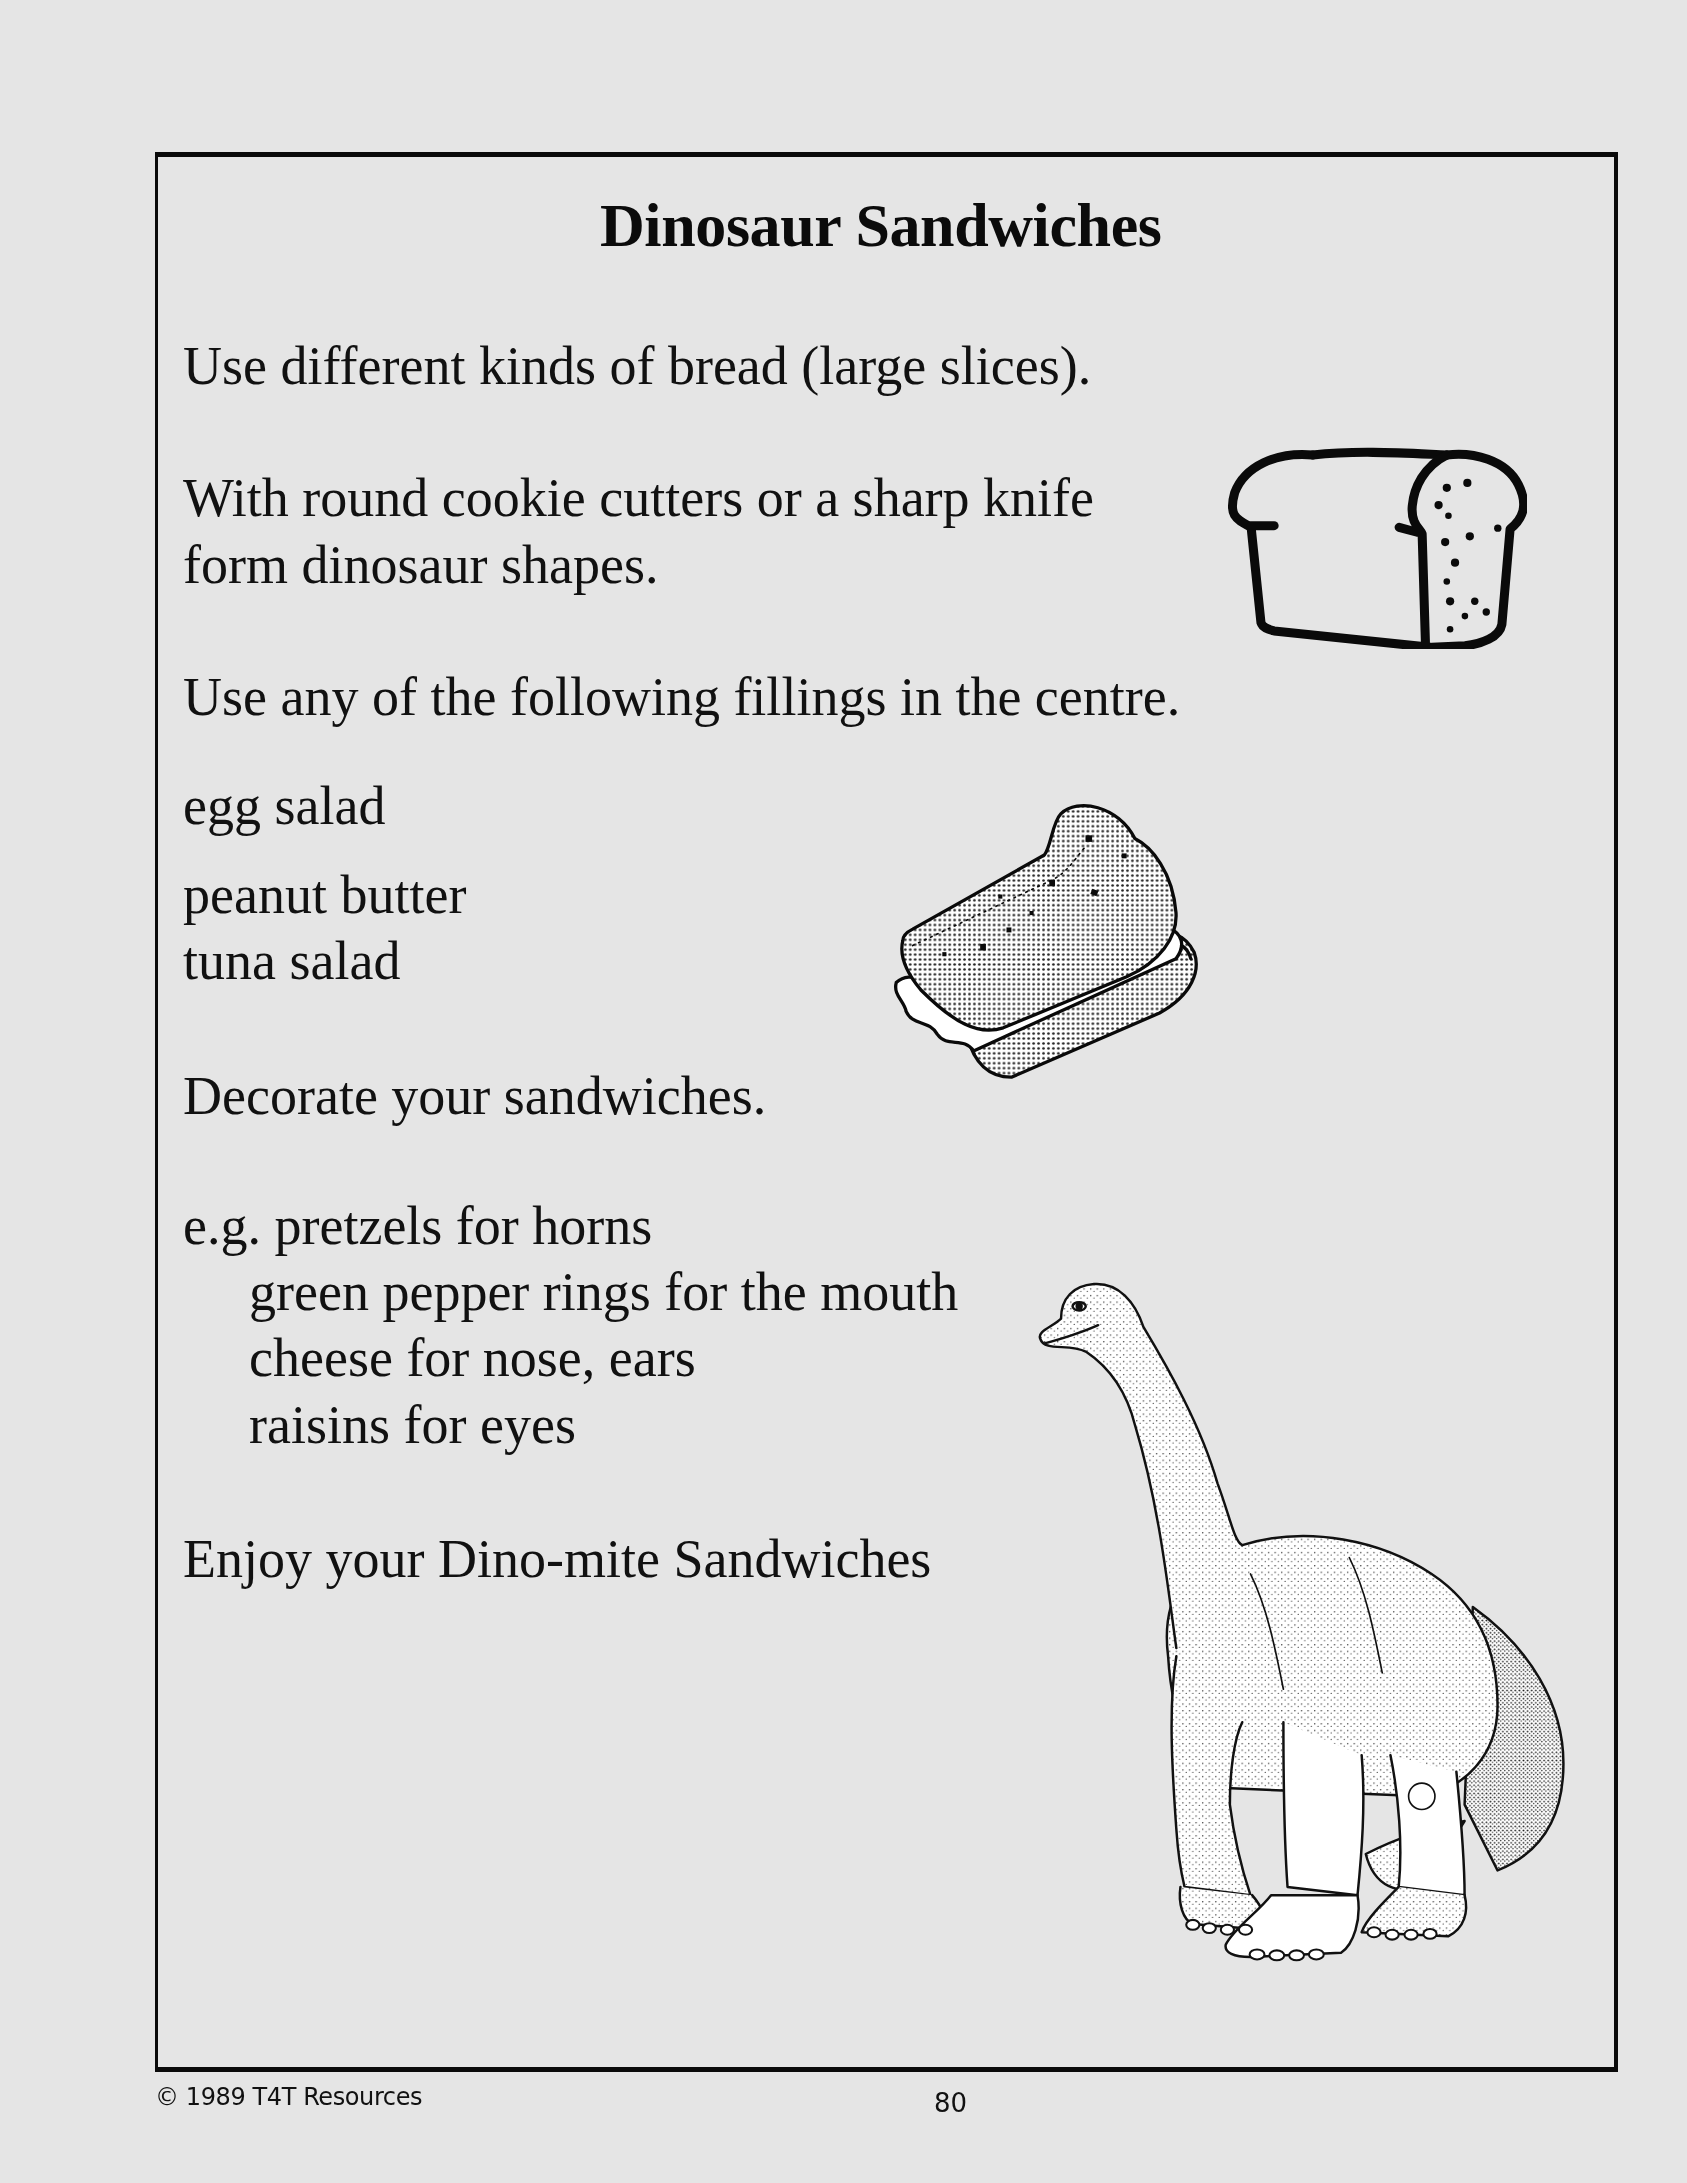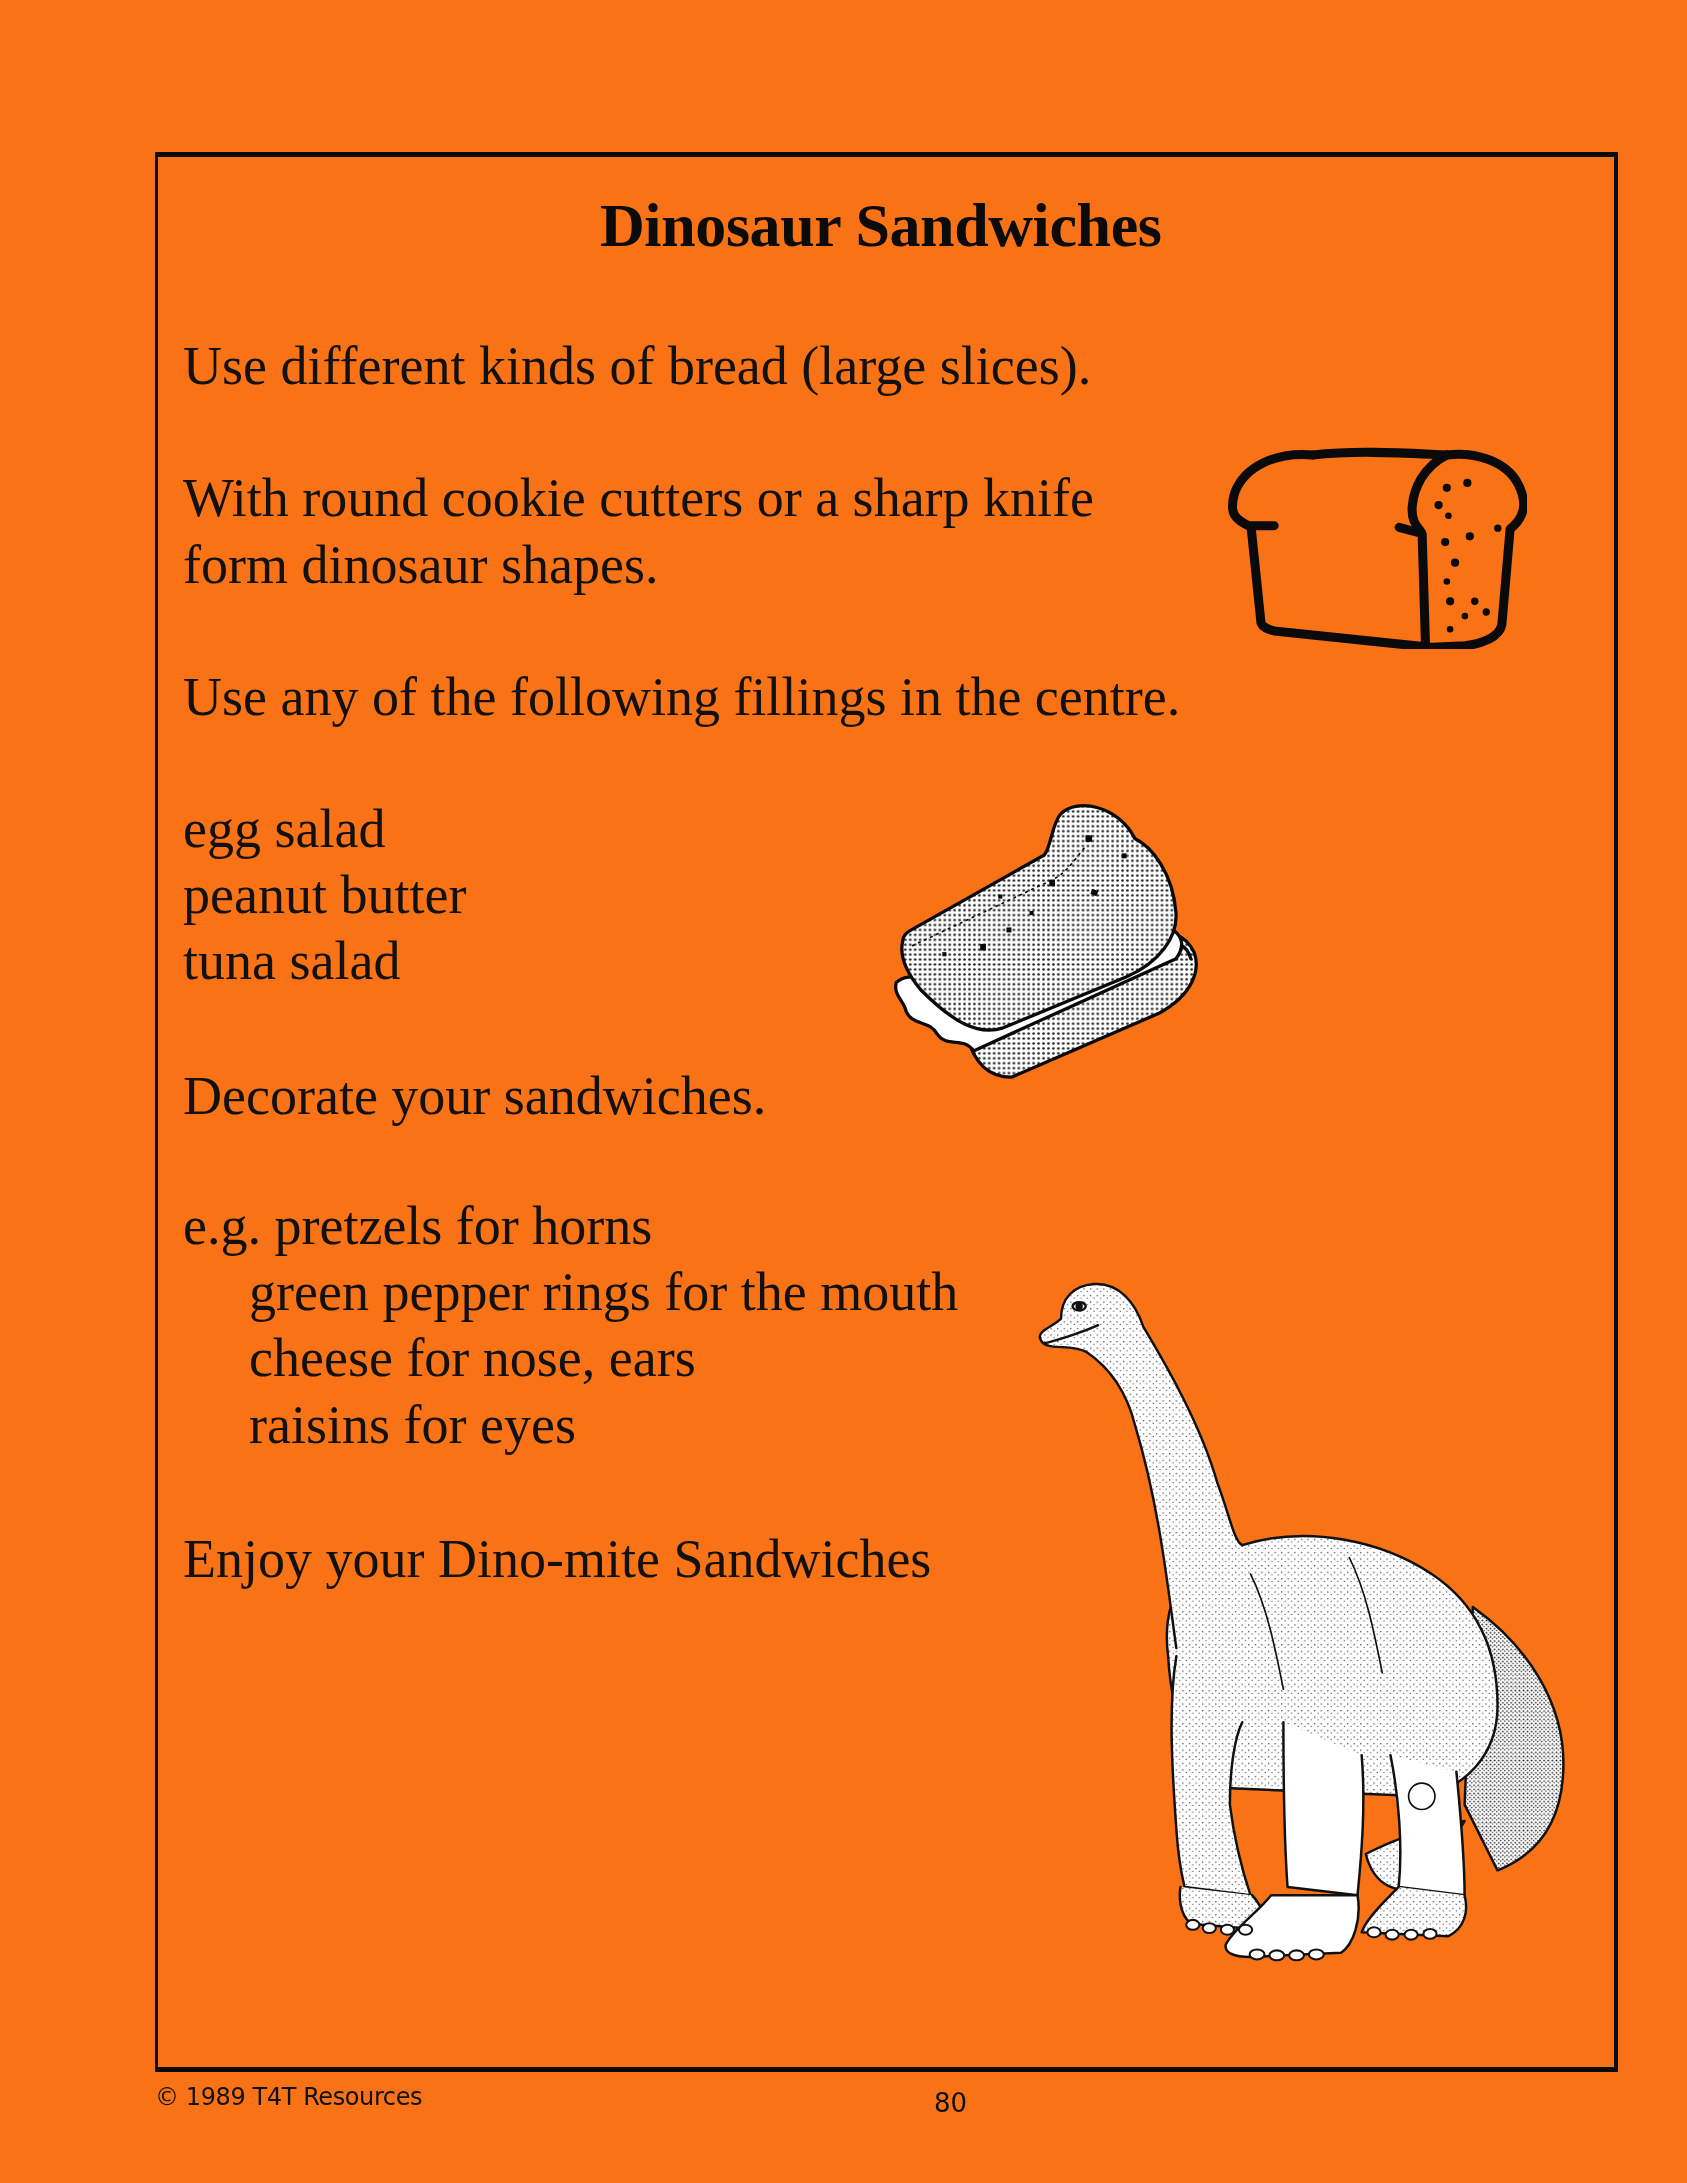--- a/index.html
+++ b/index.html
@@ -1,17 +1,17 @@
 <!DOCTYPE html>
 <html style="font-size:13px"><head>
 <meta charset="utf-8">
 <style>
   html, body { margin: 0; padding: 0; background: #ffffff; }
   body { width: 1687px; height: 2183px; position: relative; overflow: hidden; }
-  .page { position: absolute; left: 0; top: 0; width: 1687px; height: 2183px; background: #f97316; }
+  .page { position: absolute; left: 0; top: 0; width: 1687px; height: 2183px; background: #e5e5e5; }
   .frame {
     position: absolute; left: 155px; top: 152px; width: 1456px; height: 1910px;
     border-top: 5px solid #0a0a0a; border-bottom: 5px solid #0a0a0a;
     border-left: 3.3px solid #0a0a0a; border-right: 4.1px solid #0a0a0a;
   }
   .title {
     position: absolute; left: 600px; top: 194px;
     font-family: "Liberation Serif", "DejaVu Serif", serif;
     font-weight: bold; font-size: 62px; line-height: 62px; color: #0b0b0b;
     white-space: nowrap; letter-spacing: -0.4px;
@@ -41,21 +41,21 @@
 
   <div class="frame"></div>
 
   <div class="title">Dinosaur Sandwiches</div>
 
   <div class="line" style="top:471px">With round cookie cutters or a sharp knife</div>
   <div class="line" style="top:339px">Use different kinds of bread (large slices).</div>
   <div class="line" style="top:538px">form dinosaur shapes.</div>
   <div class="line" style="top:670px">Use any of the following fillings in the centre.</div>
 
-  <div class="line" style="top:802px">egg salad</div>
+  <div class="line" style="top:779px">egg salad</div>
   <div class="line" style="top:868px">peanut butter</div>
   <div class="line" style="top:934px">tuna salad</div>
 
   <div class="line" style="top:1069px">Decorate your sandwiches.</div>
 
   <div class="line" style="top:1199px">e.g. pretzels for horns</div>
   <div class="line indent" style="top:1265px">green pepper rings for the mouth</div>
   <div class="line indent" style="top:1331px">cheese for nose, ears</div>
   <div class="line indent" style="top:1398px">raisins for eyes</div>
 

